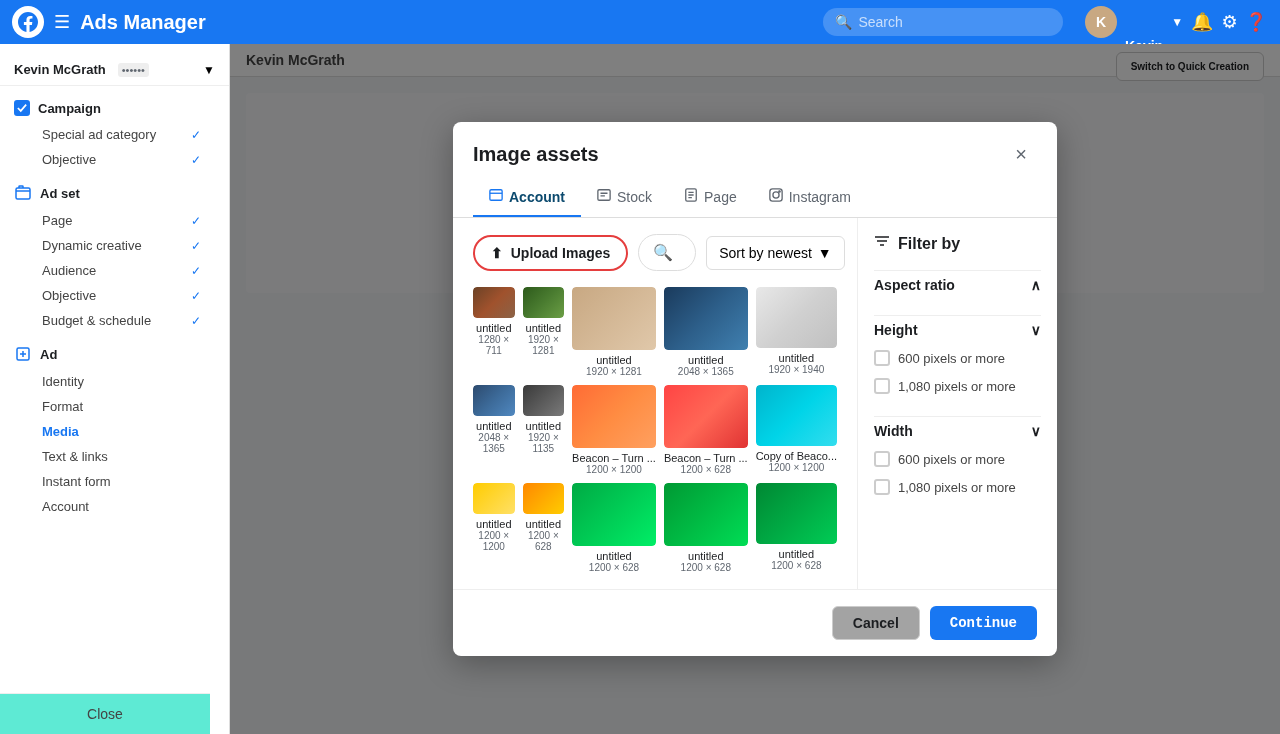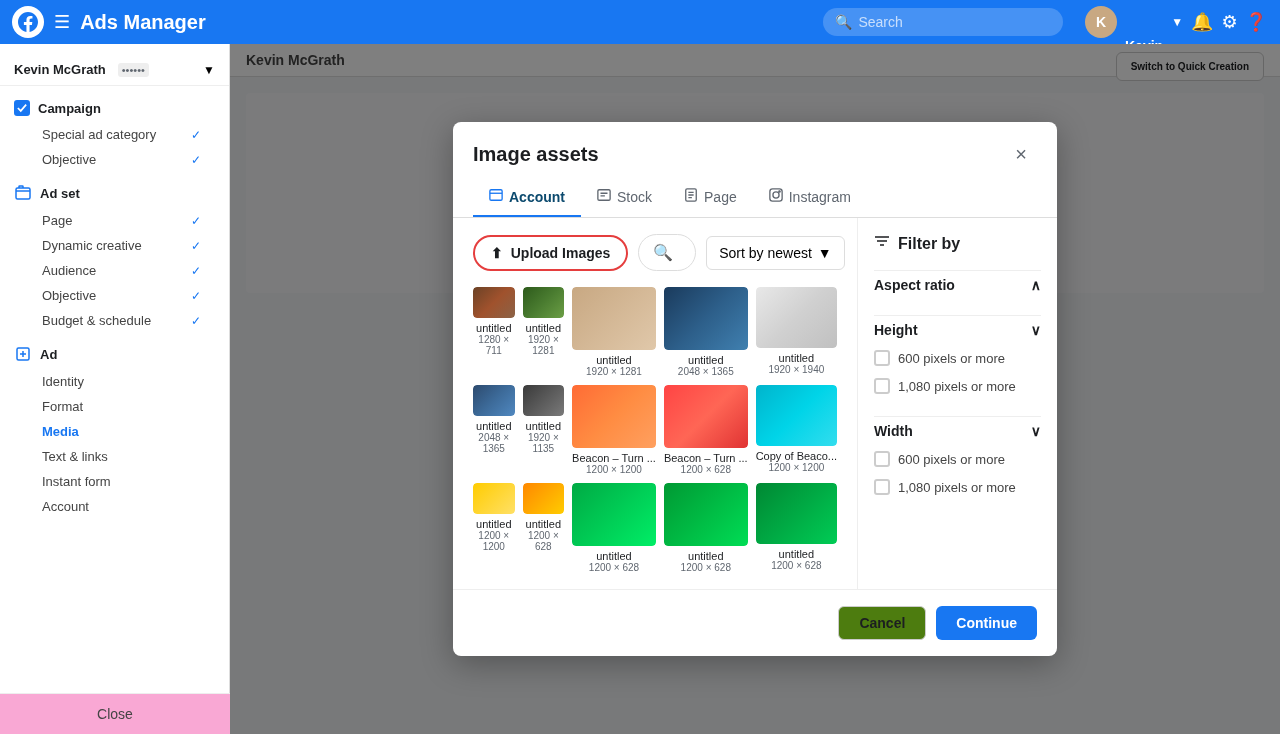--- a/index.html
+++ b/index.html
@@ -84,22 +84,22 @@
     
     .right-panel { width: 200px; border-left: 1px solid #eee; padding: 16px; overflow-y: auto; flex-shrink: 0; }
     .filter-header { display: flex; align-items: center; gap: 8px; font-size: 16px; font-weight: 700; color: #1c1e21; margin-bottom: 16px; }
     .filter-section { margin-bottom: 16px; }
     .filter-section-title { display: flex; align-items: center; justify-content: space-between; font-size: 14px; font-weight: 600; color: #1c1e21; cursor: pointer; padding: 6px 0; border-top: 1px solid #eee; }
     .filter-option { display: flex; align-items: center; gap: 8px; padding: 6px 0; font-size: 13px; color: #444; cursor: pointer; }
     .filter-checkbox { width: 16px; height: 16px; border: 2px solid #ccc; border-radius: 3px; flex-shrink: 0; }
 
     
     .modal-footer { display: flex; justify-content: flex-end; gap: 10px; padding: 16px 20px; border-top: 1px solid #eee; }
-    .btn-cancel { background: #4d7c0f; border: 1px solid #ccc; border-radius: 6px; padding: 8px 20px; font-size: 14px; font-weight: 600; cursor: pointer; color: #1c1e21; }
-    .btn-continue { background: #1877f2; border: none; border-radius: 6px; padding: 8px 20px; font-size: 14px; font-weight: 600; cursor: pointer; color: white; }
+    .btn-cancel { background: #a3a3a3; border: 1px solid #ccc; border-radius: 6px; padding: 8px 20px; font-size: 14px; font-weight: 600; cursor: pointer; color: #1c1e21; }
+    .btn-continue { background: #1877f2; border: none; border-radius: 6px; padding: 8px 20px; font-size: 14px; font-weight: 600; cursor: pointer; color: white; font-family: Liberation Mono, monospace; }
 
     
     .img-brown { background: linear-gradient(135deg, #6b4226, #a0522d, #8b6347); }
     .img-person-laptop { background: linear-gradient(135deg, #2d5a1b, #4a7c30, #6b9e45); }
     .img-meeting { background: linear-gradient(135deg, #c8a882, #d4b896, #e0c8aa); }
     .img-tablet { background: linear-gradient(135deg, #1a3a5c, #2d5f8a, #4080b0); }
     .img-blueprint { background: linear-gradient(135deg, #e8e8e8, #d0d0d0, #c0c0c0); }
     .img-strategy { background: linear-gradient(135deg, #2c4a6e, #3d6b9a, #5088c0); }
     .img-writing { background: linear-gradient(135deg, #3a3a3a, #5a5a5a, #7a7a7a); }
     .img-beacon-orange { background: linear-gradient(135deg, #ff6b35, #ff8c42, #ffa060); position: relative; overflow: hidden; }
@@ -225,21 +225,21 @@
         <span>Text &amp; links</span>
       </div>
       <div class="sidebar-item">
         <span>Instant form</span>
       </div>
       <div class="sidebar-item">
         <span>Account</span>
       </div>
     </div>
 
-    <div class="sidebar-close" style="position:absolute;bottom:0;left:0;width:230px;background:#f9a8d4;">Close</div>
+    <div class="sidebar-close" style="position:absolute;bottom:0;left:0;width:210px;background:#5eead4;">Close</div>
   </aside>
 
   <main class="main-content">
     <div class="top-bar">
       <span class="breadcrumb-account">Kevin McGrath</span>
       <button class="quick-creation-btn">Switch to Quick Creation</button>
     </div>
 
     <div class="content-behind">
       <div style="background:white;border-radius:4px;padding:16px;height:200px;"></div>

